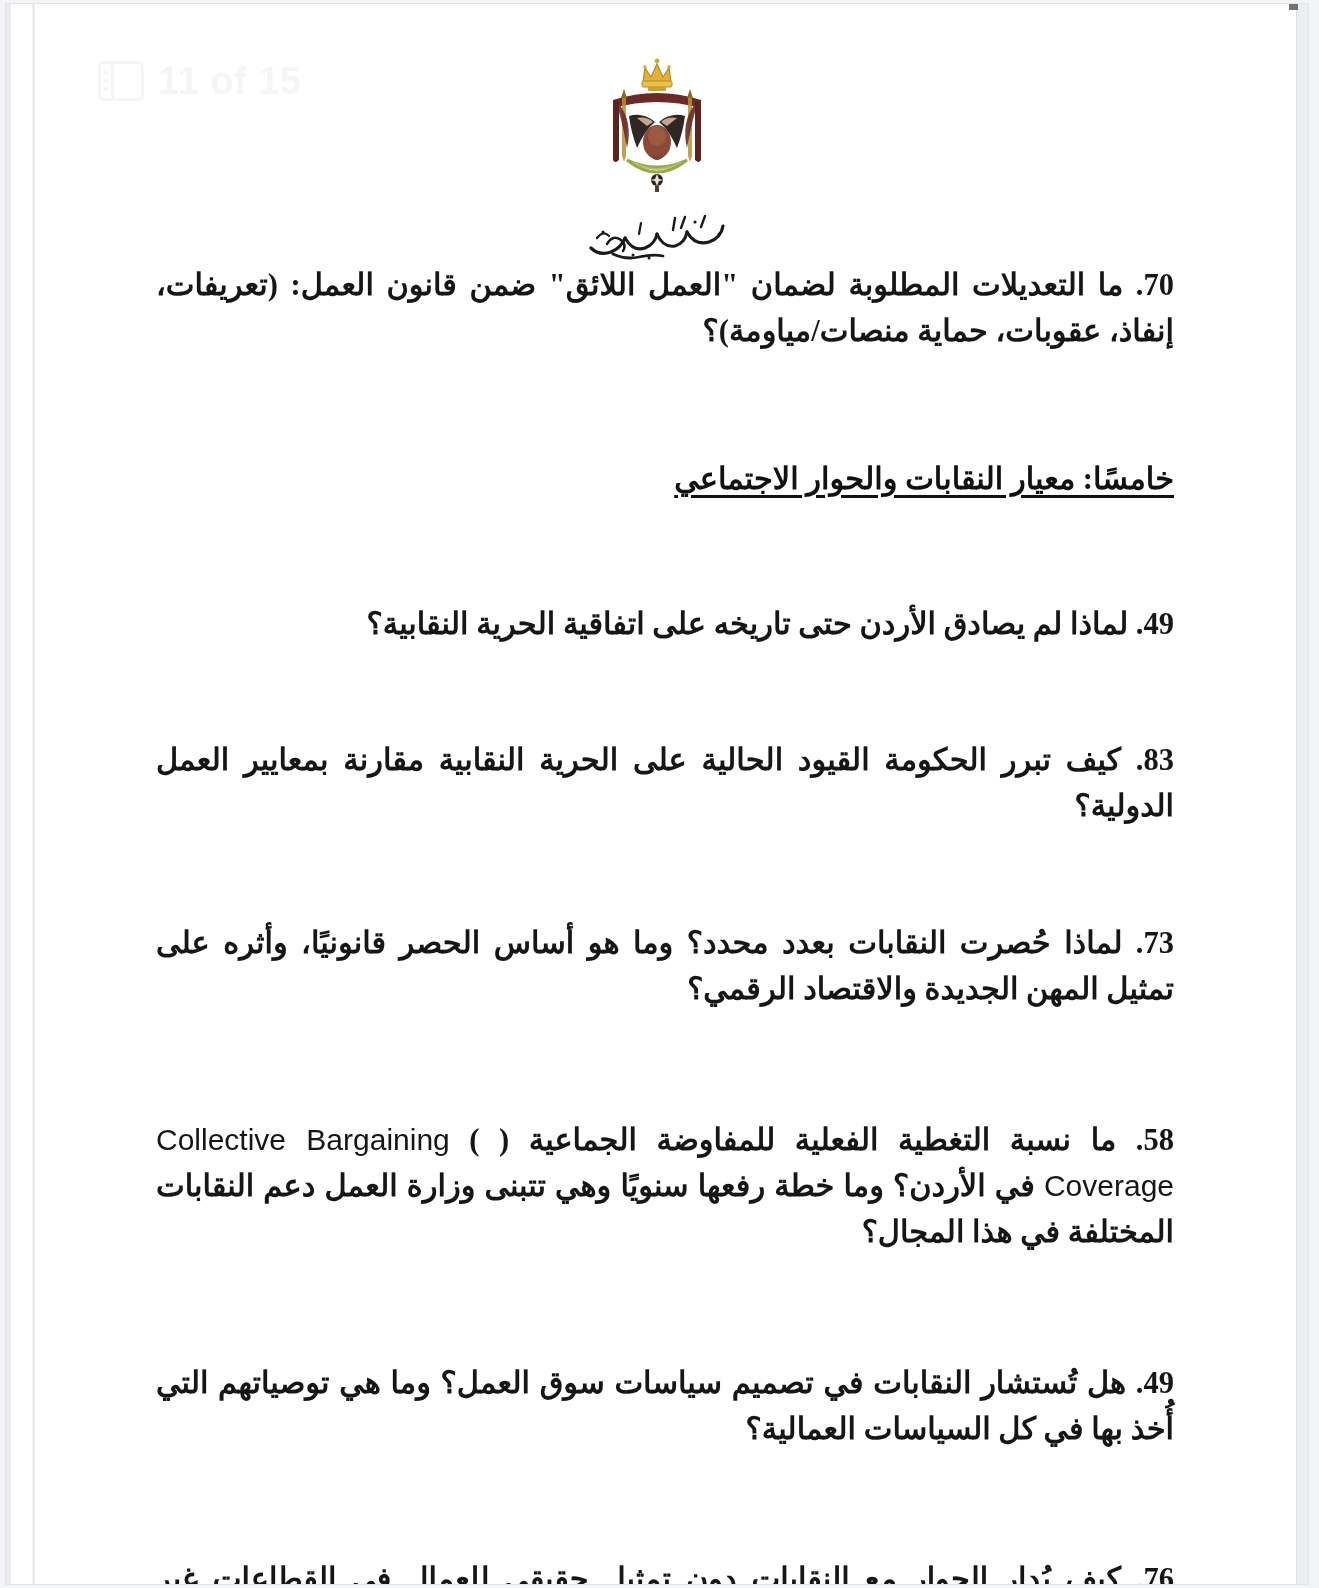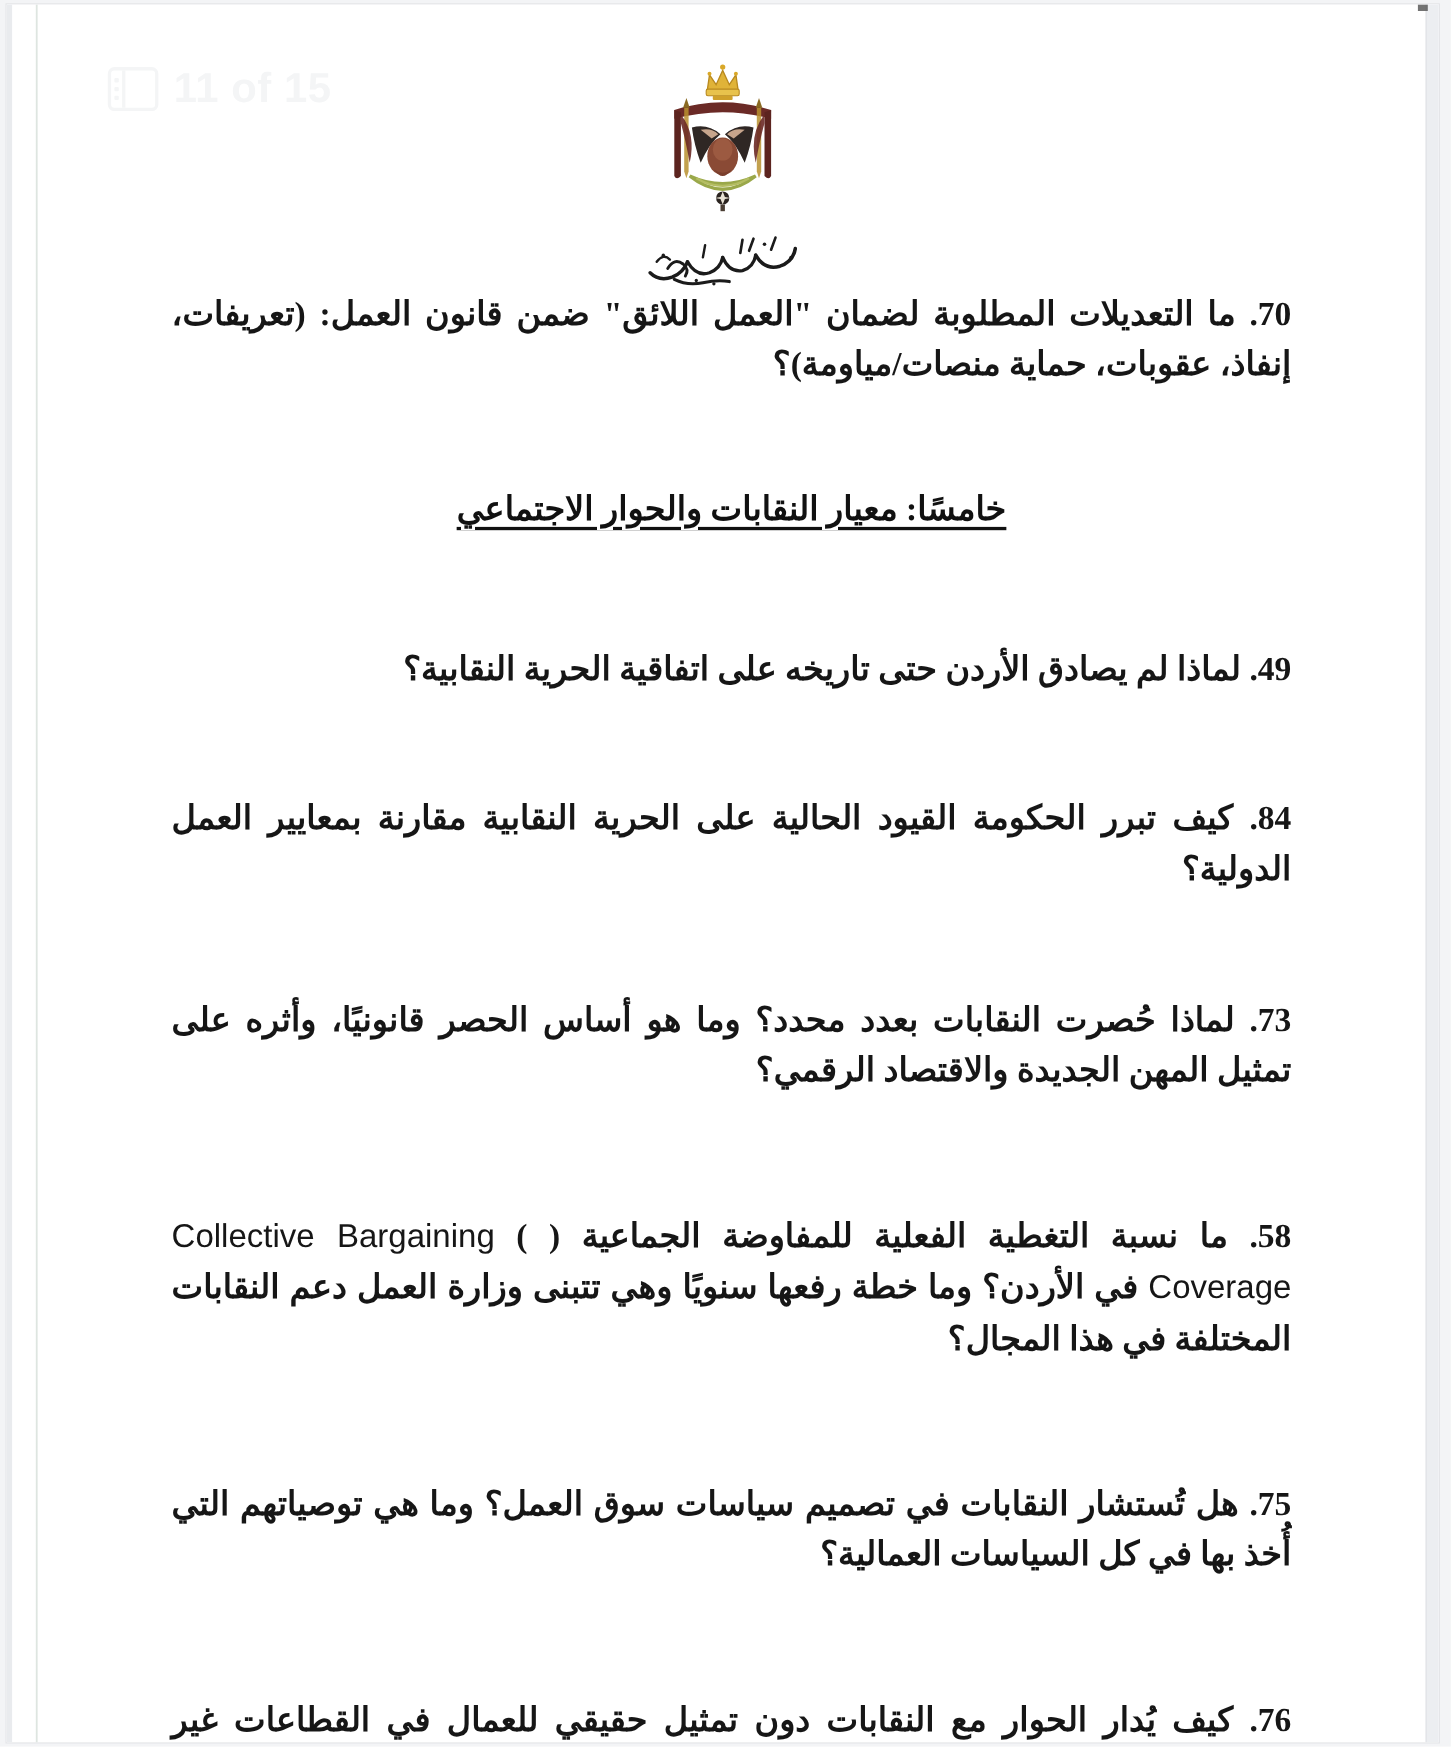--- a/index.html
+++ b/index.html
@@ -185,21 +185,21 @@
     text-underline-offset: 6px;
     text-decoration-thickness: 2.5px;
     text-align: center;
     margin: 0;
   }
   .spacer-lg  { height: 90px; }
   .spacer-xl  { height: 104px; }
 
   .heading-wrap {
     display: flex;
-    justify-content: center;
+    margin-top: 16px;
   }
 </style>
 </head>
 <body>
 
 <div class="page-viewport">
 
   <div class="sheet">
 
     <div class="left-gutter"></div>
@@ -298,37 +298,37 @@
       <div class="heading-wrap">
         <h2 class="section-heading">خامسًا: معيار النقابات والحوار الاجتماعي</h2>
       </div>
 
       <div class="spacer-xl"></div>
 
       <p class="q">49. لماذا لم يصادق الأردن حتى تاريخه على اتفاقية الحرية النقابية؟</p>
 
       <div class="spacer-lg"></div>
 
-      <p class="q">84. كيف تبرر الحكومة القيود الحالية على الحرية النقابية مقارنة بمعايير العمل الدولية؟</p>
+      <p class="q">83. كيف تبرر الحكومة القيود الحالية على الحرية النقابية مقارنة بمعايير العمل الدولية؟</p>
 
       <div class="spacer-lg"></div>
 
       <p class="q">73. لماذا حُصرت النقابات بعدد محدد؟ وما هو أساس الحصر قانونيًا، وأثره على تمثيل المهن الجديدة والاقتصاد الرقمي؟</p>
 
       <div class="spacer-xl"></div>
 
       <p class="q">
         <span>58. ما نسبة التغطية الفعلية للمفاوضة الجماعية ( )</span>
         <span class="latin">Collective Bargaining Coverage</span>
         <span>في الأردن؟ وما خطة رفعها سنويًا وهي تتبنى وزارة العمل دعم النقابات المختلفة في هذا المجال؟</span>
       </p>
 
       <div class="spacer-xl"></div>
 
-      <p class="q">75. هل تُستشار النقابات في تصميم سياسات سوق العمل؟ وما هي توصياتهم التي أُخذ بها في كل السياسات العمالية؟</p>
+      <p class="q">49. هل تُستشار النقابات في تصميم سياسات سوق العمل؟ وما هي توصياتهم التي أُخذ بها في كل السياسات العمالية؟</p>
 
       <div class="spacer-xl"></div>
 
       <p class="q">76. كيف يُدار الحوار مع النقابات دون تمثيل حقيقي للعمال في القطاعات غير المنظمة والمنصات؟ وما آلية إشراكهم؟</p>
 
     </div>
 
   </div>
 </div>
 

